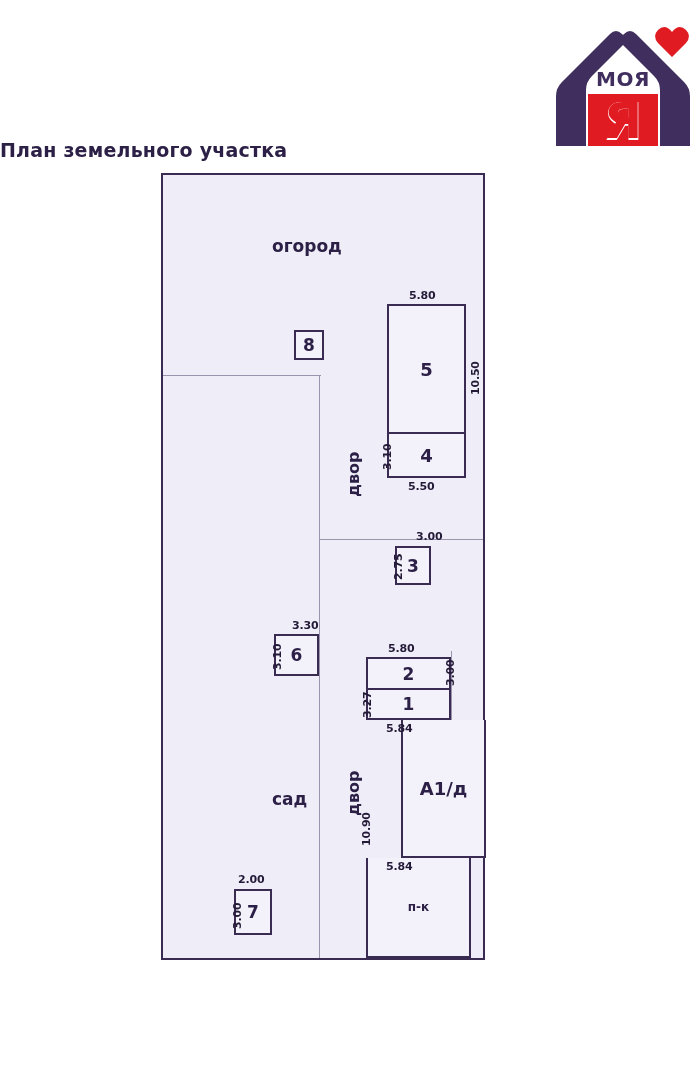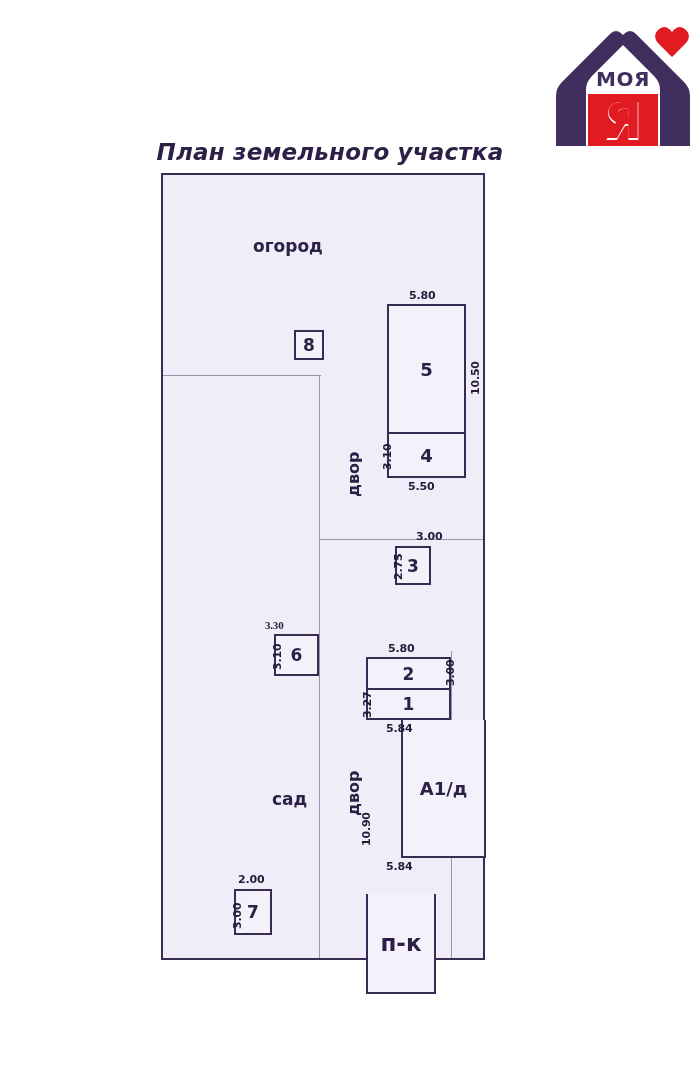--- a/index.html
+++ b/index.html
@@ -24,27 +24,25 @@
     height: 142px;
   }
   #logo svg { display: block; }
 
   
   #plan-title {
     position: absolute;
     left: 0;
     top: 139px;
     width: 660px;
-    text-align: center;
     font-family: "DejaVu Sans", sans-serif;
-    font-size: 23px;
+    font-size: 19px;
     font-weight: bold;
     color: #2d2046;
     letter-spacing: 0.2px;
-    font-style: italic;
   }
 
   
   #plan {
     position: absolute;
     left: 161px;
     top: 173px;
     width: 324px;
     height: 787px;
   }
@@ -148,21 +146,21 @@
   <div class="plot"></div>
 
   <div class="thin-line thin-h" style="left:2px; top:202px; width:158px;"></div>
 
   <div class="thin-line thin-v" style="left:158px; top:202px; height:583px;"></div>
 
   <div class="thin-line thin-h" style="left:158px; top:366px; width:164px;"></div>
 
   <div class="thin-line thin-v" style="left:290px; top:478px; height:307px;"></div>
 
-  <div class="area-label" style="left:92px; top:63px;">огород</div>
+  <div class="area-label" style="left:111px; top:63px;">огород</div>
 
   <div class="area-label" style="left:67px; top:616px;margin-left:44px;">сад</div>
 
   <div class="vlabel" style="left:183px; top:324px;">двор</div>
 
   <div class="vlabel" style="left:183px; top:643px;">двор</div>
 
   <div class="bld" style="left:133px; top:157px; width:30px; height:30px;">
     <span class="cell-label">8</span>
   </div>
@@ -181,41 +179,41 @@
 
   <div class="bld" style="left:234px; top:373px; width:36px; height:39px;">
     <span class="cell-label">3</span>
   </div>
   <div class="dim" style="left:255px; top:357px;">3.00</div>
   <div class="dim vert" style="left:231px; top:407px;">2.75</div>
 
   <div class="bld" style="left:113px; top:461px; width:45px; height:42px;">
     <span class="cell-label">6</span>
   </div>
-  <div class="dim" style="left:104px; top:446px;font-family:Liberation Serif, serif;">3.30</div>
+  <div class="dim" style="left:131px; top:446px;">3.30</div>
   <div class="dim vert" style="left:110px; top:497px;">3.10</div>
 
   <div class="bld" style="left:205px; top:484px; width:85px; height:33px;">
     <span class="cell-label">2</span>
   </div>
   <div class="dim" style="left:227px; top:469px;">5.80</div>
   <div class="dim vert" style="left:283px; top:513px;">3.00</div>
 
   <div class="bld no-top" style="left:205px; top:517px; width:85px; height:30px;">
     <span class="cell-label">1</span>
   </div>
   <div class="dim vert" style="left:200px; top:545px;">3.27</div>
 
   <div class="bld no-top" style="left:205px; top:547px; width:85px; height:138px; font-size:18px;margin-left:35px;">
     <span class="cell-label">А1/д</span>
   </div>
   <div class="dim" style="left:225px; top:549px;">5.84</div>
   <div class="dim vert" style="left:199px; top:673px;">10.90</div>
 
-  <div class="bld no-top" style="left:205px; top:721px; width:70px; height:100px; font-size:23px;">
+  <div class="bld no-top" style="left:205px; top:685px; width:105px; height:100px; font-size:12px;">
     <span class="cell-label">п-к</span>
   </div>
   <div class="dim" style="left:225px; top:687px;">5.84</div>
 
   <div class="bld" style="left:73px; top:716px; width:38px; height:46px;">
     <span class="cell-label">7</span>
   </div>
   <div class="dim" style="left:77px; top:700px;">2.00</div>
   <div class="dim vert" style="left:70px; top:756px;">3.00</div>
 

